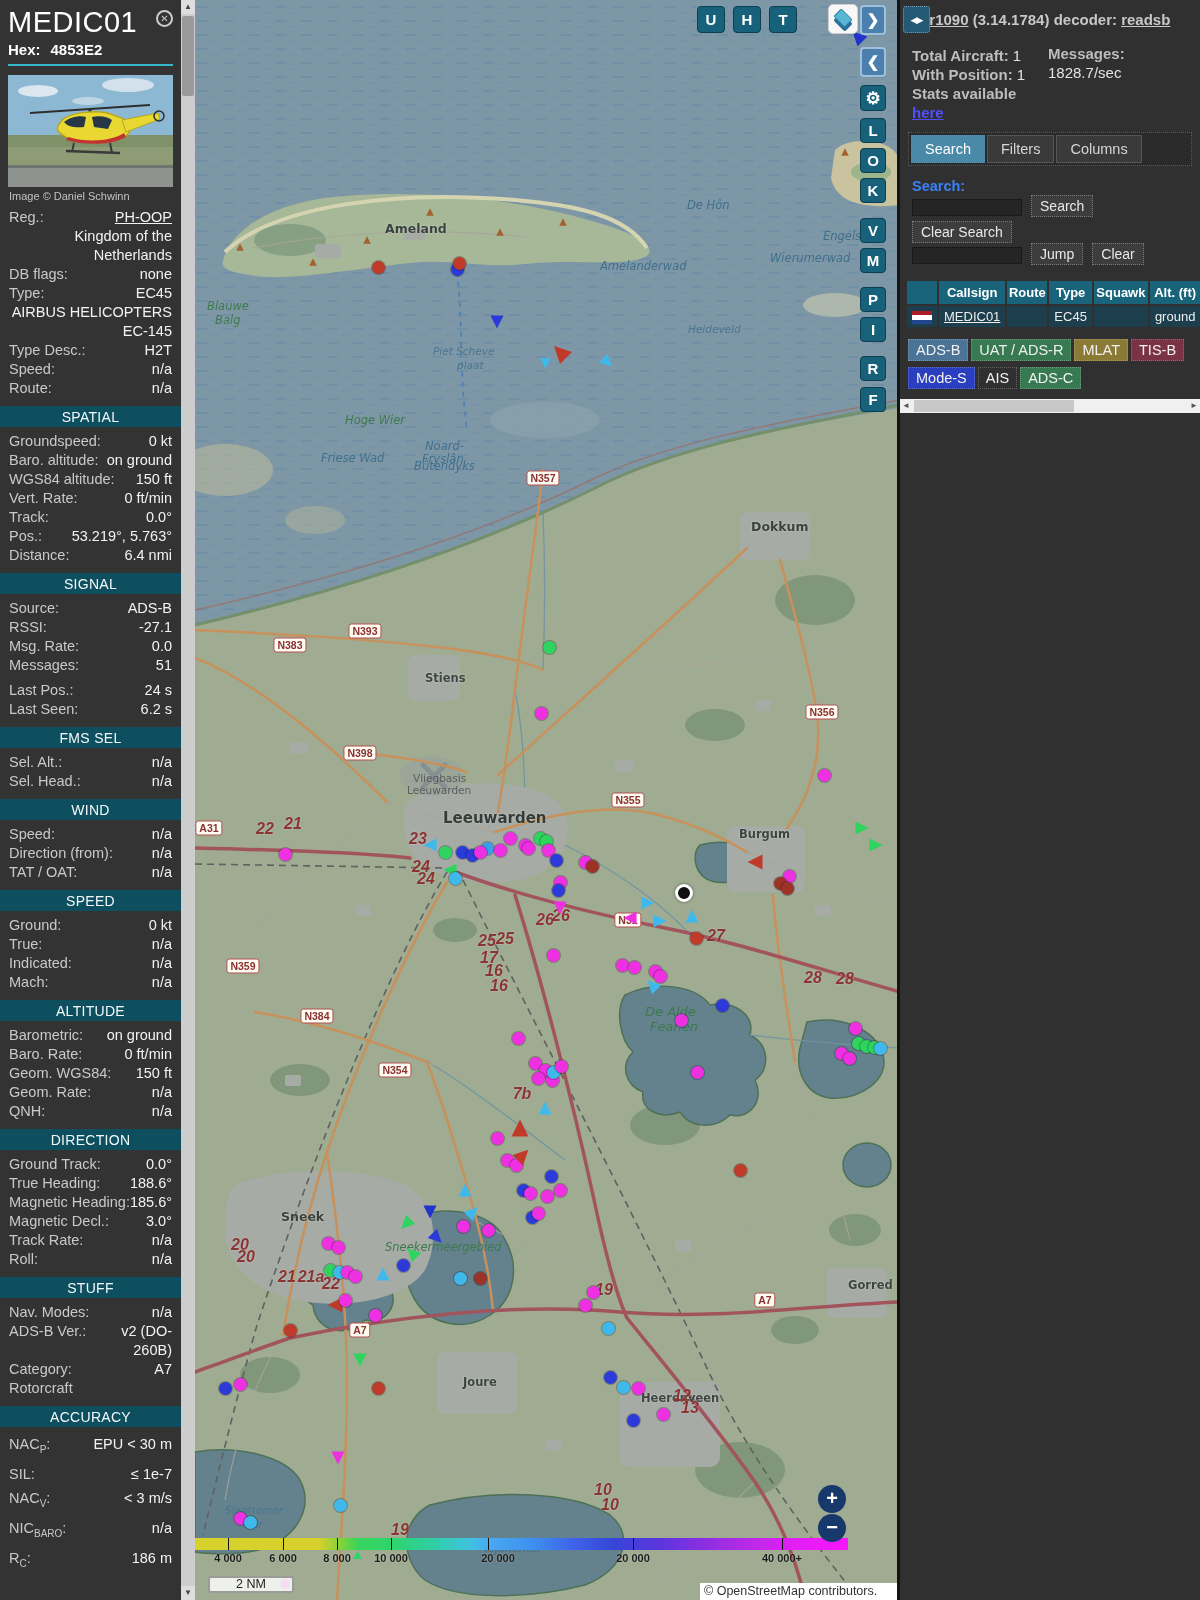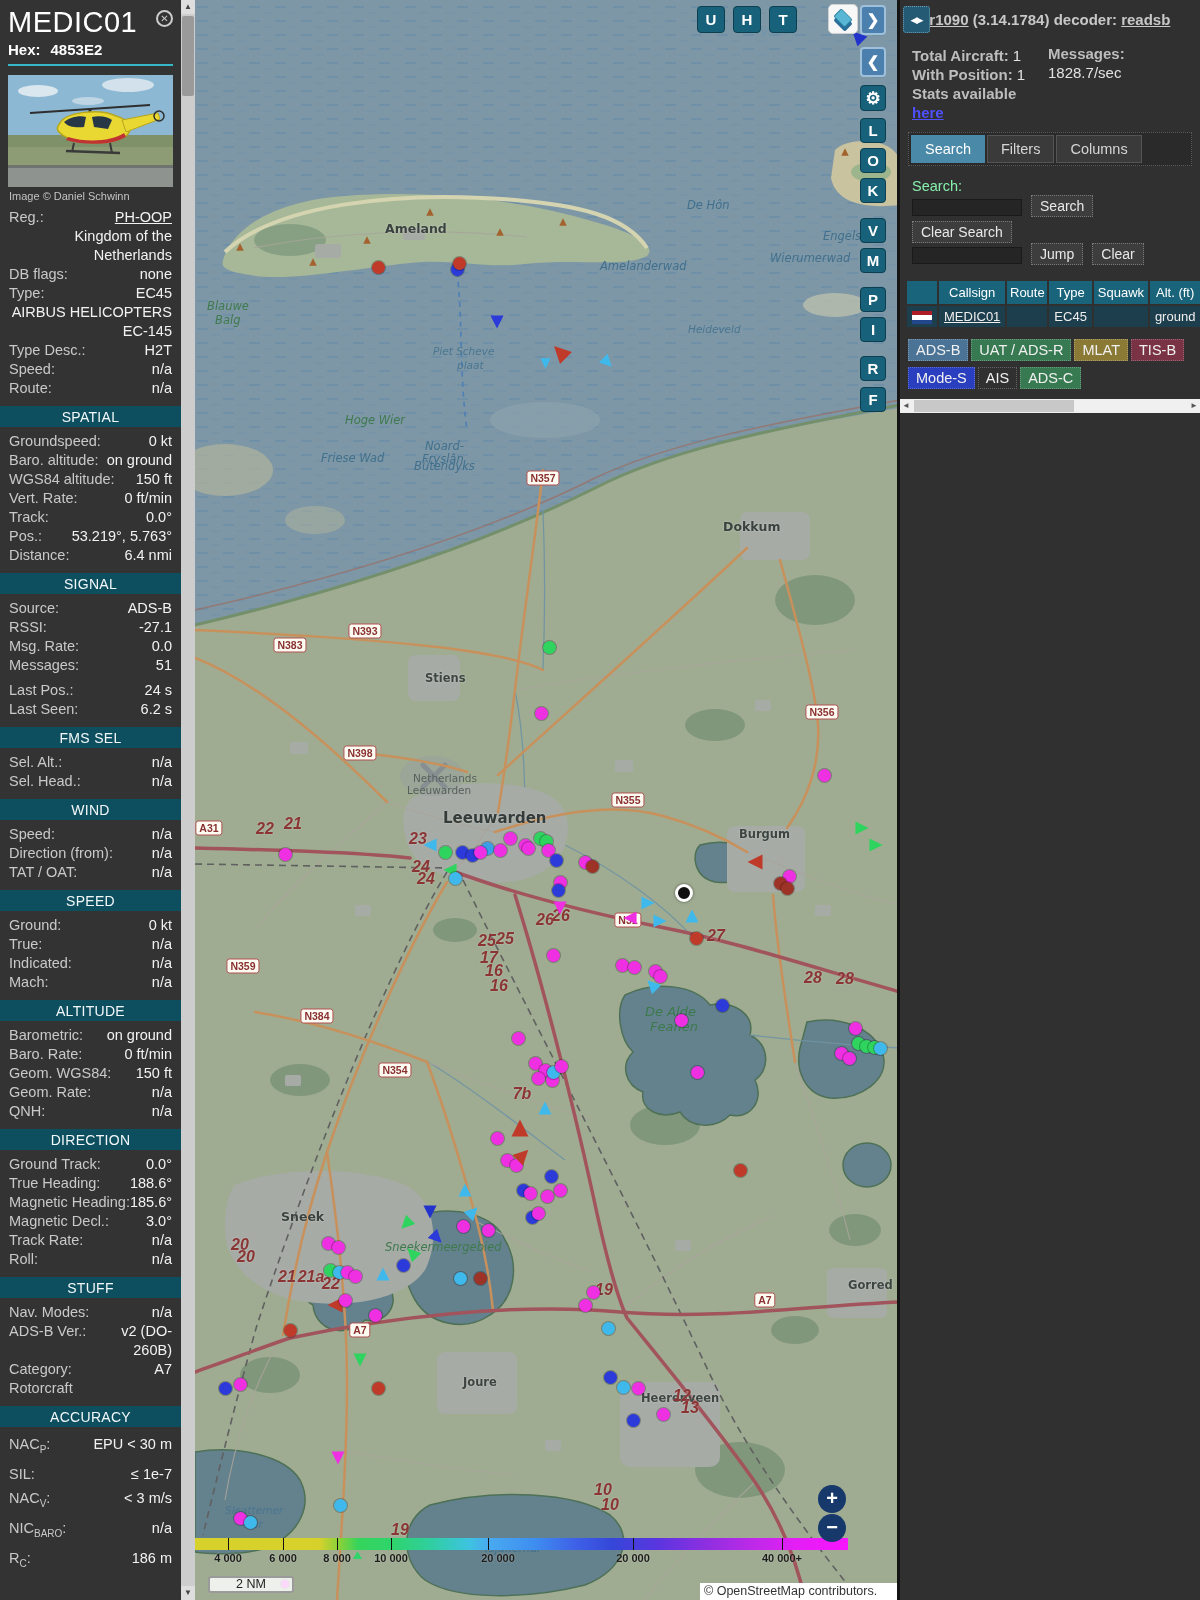--- a/index.html
+++ b/index.html
@@ -76,26 +76,26 @@
   #p-stats { position:relative; padding:6px 0 0 12px; font-size:15px; }
   #p-stats .b { font-weight:bold; color:#bdbdbd; }
   #p-stats .v { color:#e2e2e2; }
   #msgs { position:absolute; left:148px; top:4px; line-height:19px; }
   .statline { line-height:19px; }
   #here-link { color:#5050ff; font-weight:bold; text-decoration:underline; cursor:pointer; line-height:19px; display:inline-block; }
   #p-tabs { display:flex; gap:2px; margin:10px 8px 0 8px; border:1px dotted #5a5a5a; padding:2px; background:#2a2a2a; }
   .tab { padding:5px 13px; font-size:14.5px; background:#3a3a3a; border:1px solid #555; color:#d5d5d5; cursor:pointer; }
   .tab.active { background:#4a89a8; color:#fff; border-color:#4a89a8; }
   #p-search { padding:12px 0 0 12px; font-size:14.5px; }
-  #p-search .flabel { font-weight:normal; color:#86efac; line-height:17px; }
+  #p-search .flabel { font-weight:bold; color:#3b82f6; line-height:17px; }
   .tinput { background:#252525; border:1px solid #1a1a1a; height:17px; width:110px; color:#ddd; font-size:12px; padding:0 3px; vertical-align:middle; }
   .pbtn { display:inline-block; background:#3d3d3d; border:1px dotted #7a7a7a; color:#e8e8e8; font-size:14px; padding:2px 8px; margin-left:5px; cursor:pointer; }
   .pbtn.nml { margin-left:0; margin-top:4px; }
   #p-table { margin:14px 0 0 5px; border-collapse:separate; border-spacing:2px; font-size:13px; }
-  #p-table th { background:#19647a; color:#fff; font-weight:normal; padding:4px 0; white-space:nowrap;margin-top:48px; }
+  #p-table th { background:#19647a; color:#fff; font-weight:bold; padding:4px 0; white-space:nowrap;margin-top:48px; }
   #p-table td { background:#1d3e4d; color:#eee; padding:3px 5px; white-space:nowrap; height:20px; }
   #p-table td.cs { text-decoration:underline; cursor:pointer; }
   .flag { display:inline-block; width:20px; height:13px; vertical-align:middle; }
   .flag i { display:block; height:4.33px; }
   #p-badges { padding:10px 0 0 8px; }
   .badge { display:inline-block; font-size:14.5px; color:#f0f0f0; padding:2px 7px; margin:0 3px 6px 0; border:1px dotted rgba(255,255,255,.25); }
   #p-hscroll { position:relative; margin-top:4px; height:14px; background:#f0f0f0; }
   #p-hscroll .harr { position:absolute; top:0; width:12px; height:14px; color:#555; font-size:8px; line-height:14px; text-align:center; cursor:pointer; }
   #p-hscroll .harr.r { right:0; }
   #p-hthumb { position:absolute; left:14px; top:1px; width:160px; height:12px; background:#c8c8c8; cursor:pointer; }
@@ -504,24 +504,24 @@
         <div class="ml watersm" style="left: 493px; top: 323px;">Heideveld</div>
         <div class="ml watersm" style="left: 238px; top: 345px;">Piet Scheve</div>
         <div class="ml watersm" style="left: 262px; top: 359px;">plaat</div>
         <div class="ml green" style="left: 150px; top: 413px;">Hoge Wier</div>
         <div class="ml green" style="left: 12px; top: 299px;">Blauwe</div>
         <div class="ml green" style="left: 20px; top: 313px;">Balg</div>
         <div class="ml water" style="left: 126px; top: 451px;">Friese Wad</div>
         <div class="ml water" style="left: 230px; top: 439px;">Noard-</div>
         <div class="ml water" style="left: 227px; top: 452px;">Fryslân</div>
         <div class="ml water" style="left: 219px; top: 459px;">Bûtendyks</div>
-        <div class="ml city" style="left: 528px; top: 519px;">Dokkum</div>
+        <div class="ml city" style="left: 556px; top: 519px;">Dokkum</div>
         <div class="ml citysm" style="left: 230px; top: 671px;">Stiens</div>
         <div class="ml citylg" style="left: 248px; top: 809px;">Leeuwarden</div>
-        <div class="ml site" style="left: 218px; top: 772px;">Netherlands</div>
+        <div class="ml site" style="left: 218px; top: 772px;">Vliegbasis</div>
         <div class="ml site" style="left: 212px; top: 784px;">Leeuwarden</div>
         <div class="ml citysm" style="left: 544px; top: 827px;">Burgum</div>
         <div class="ml greenlg" style="left: 450px; top: 1004px;">De Alde</div>
         <div class="ml greenlg" style="left: 455px; top: 1019px;">Feanen</div>
         <div class="ml city" style="left: 86px; top: 1209px;">Sneek</div>
         <div class="ml green" style="left: 190px; top: 1240px;">Sneekermeergebied</div>
         <div class="ml citysm" style="left: 268px; top: 1375px;">Joure</div>
         <div class="ml citysm" style="left: 446px; top: 1391px;">Heerenveen</div>
         <div class="ml citysm" style="left: 653px; top: 1278px;">Gorred</div>
         <div class="ml water" style="left: 288px; top: 1541px;">Tsjûkemar</div>

